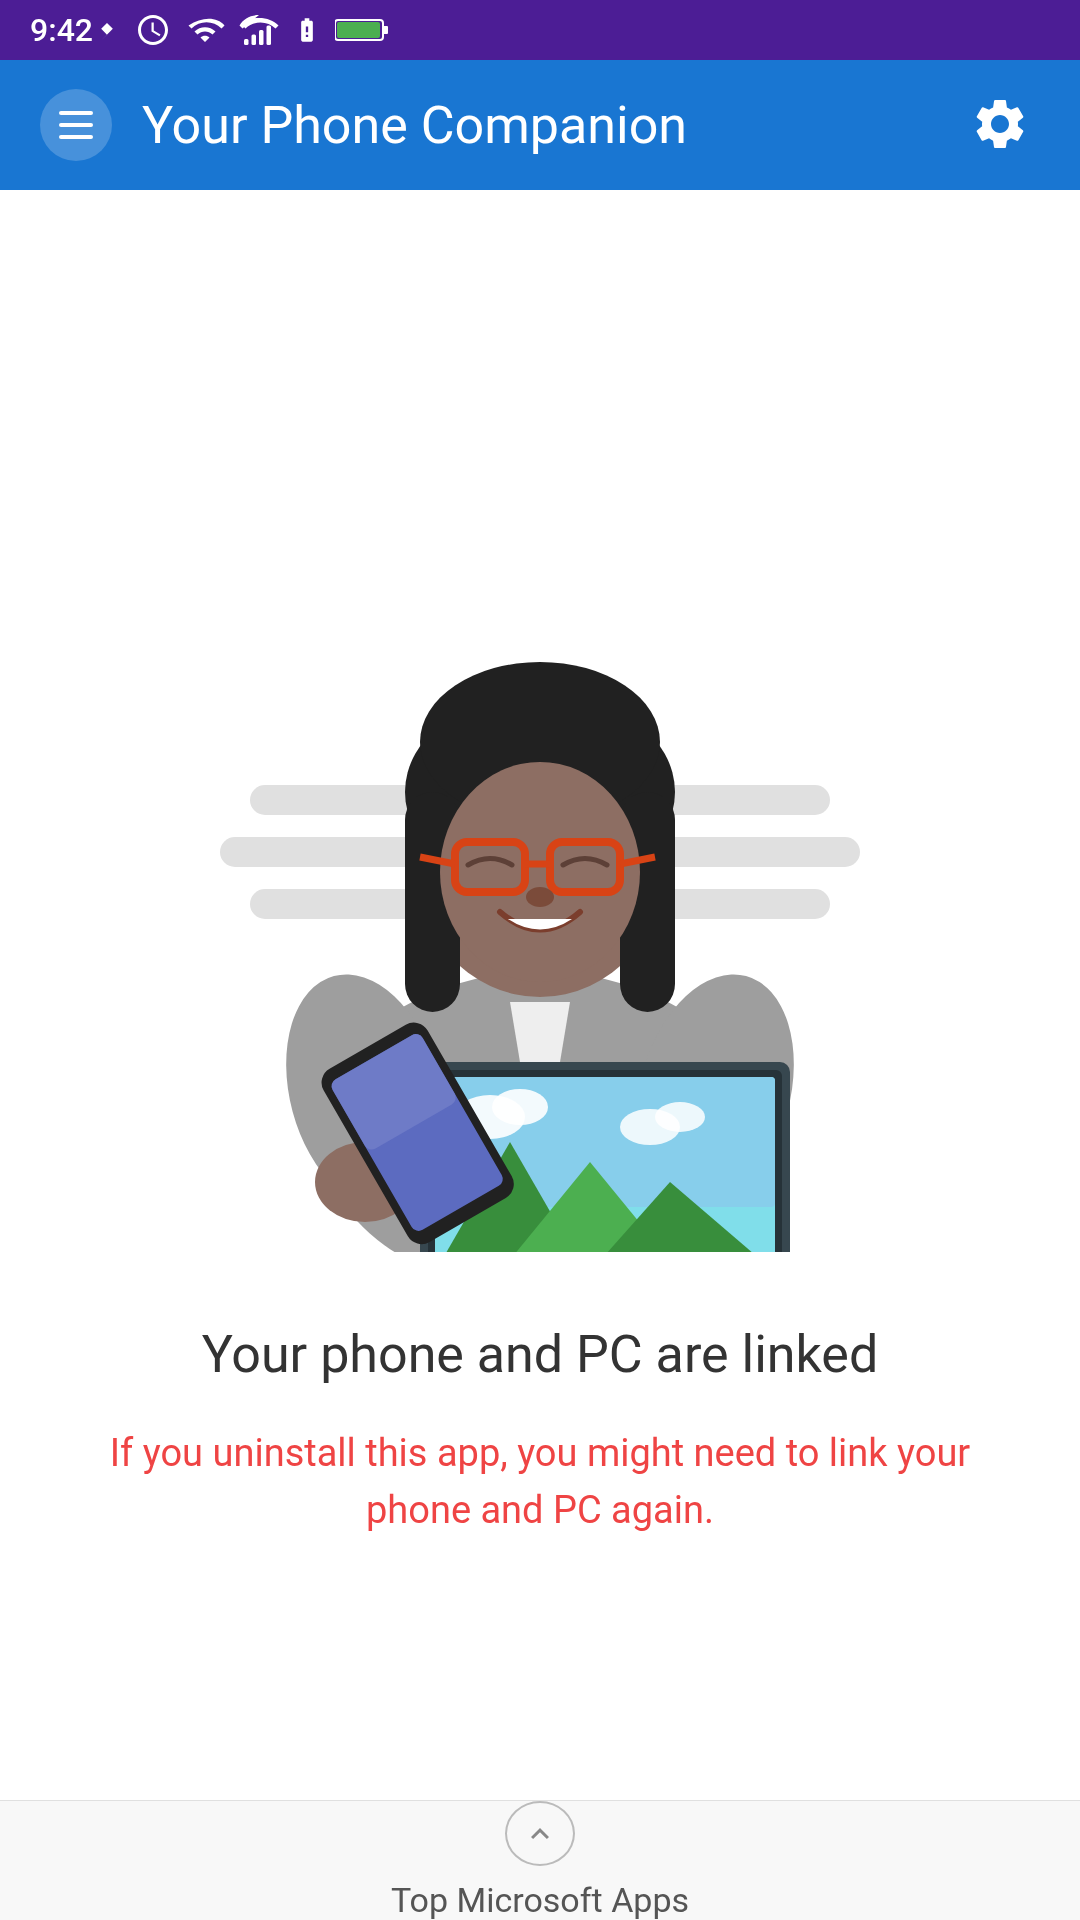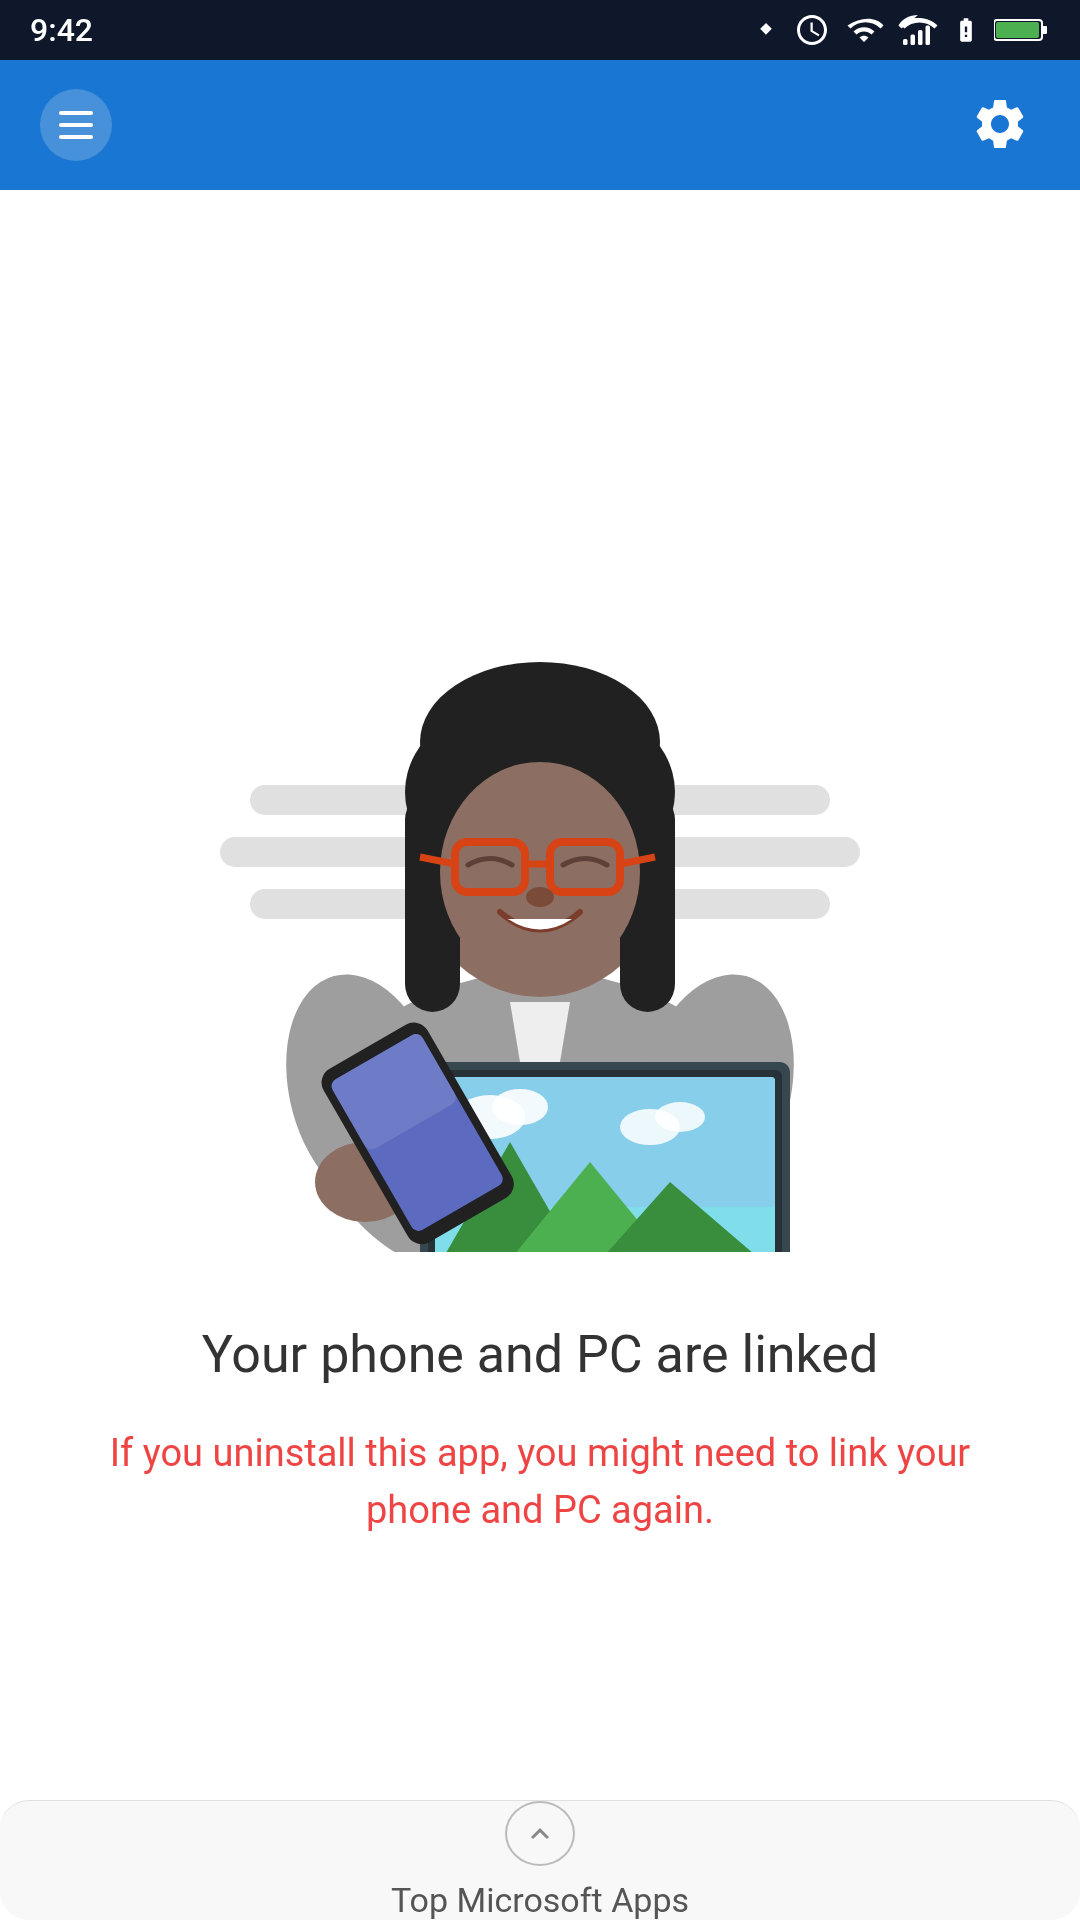--- a/index.html
+++ b/index.html
@@ -13,25 +13,24 @@
       width: 1080px;
       height: 1920px;
       font-family: 'Segoe UI', Roboto, Arial, sans-serif;
       background: #ffffff;
       overflow: hidden;
       position: relative;
     }
 
     
     .status-bar {
-      background: #0f172a;
+      background: #4c1d95;
       height: 60px;
       display: flex;
       align-items: center;
-      justify-content: space-between;
       padding: 0 30px;
     }
 
     .status-time {
       color: #ffffff;
       font-size: 32px;
       font-weight: 500;
     }
 
     .status-icons {
@@ -179,21 +178,20 @@
       right: 0;
       height: 120px;
       background: #f8f8f8;
       border-top: 1px solid #e0e0e0;
       display: flex;
       flex-direction: column;
       align-items: center;
       justify-content: flex-end;
       gap: 14px;
       cursor: pointer;
-      border-radius: 29px;
     }
 
     .chevron-up {
       width: 70px;
       height: 70px;
       border-radius: 50%;
       border: 2px solid #bbb;
       display: flex;
       align-items: center;
       justify-content: center;
@@ -245,20 +243,21 @@
 
 <div class="app-bar">
   <div class="app-bar-left">
     <button class="hamburger-btn">
       <div class="hamburger-icon">
         <span></span>
         <span></span>
         <span></span>
       </div>
     </button>
+    <span class="app-title">Your Phone Companion</span>
   </div>
   <button class="settings-btn">
     <svg width="60" height="60" viewBox="0 0 24 24" fill="white">
       <path d="M19.14 12.94c.04-.3.06-.61.06-.94 0-.32-.02-.64-.07-.94l2.03-1.58c.18-.14.23-.41.12-.61l-1.92-3.32c-.12-.22-.37-.29-.59-.22l-2.39.96c-.5-.38-1.03-.7-1.62-.94l-.36-2.54c-.04-.24-.24-.41-.48-.41h-3.84c-.24 0-.43.17-.47.41l-.36 2.54c-.59.24-1.13.57-1.62.94l-2.39-.96c-.22-.08-.47 0-.59.22L2.74 8.87c-.12.21-.08.47.12.61l2.03 1.58c-.05.3-.09.63-.09.94s.02.64.07.94l-2.03 1.58c-.18.14-.23.41-.12.61l1.92 3.32c.12.22.37.29.59.22l2.39-.96c.5.38 1.03.7 1.62.94l.36 2.54c.05.24.24.41.48.41h3.84c.24 0 .44-.17.47-.41l.36-2.54c.59-.24 1.13-.56 1.62-.94l2.39.96c.22.08.47 0 .59-.22l1.92-3.32c.12-.22.07-.47-.12-.61l-2.01-1.58zM12 15.6c-1.98 0-3.6-1.62-3.6-3.6s1.62-3.6 3.6-3.6 3.6 1.62 3.6 3.6-1.62 3.6-3.6 3.6z"></path>
     </svg>
   </button>
 </div>
 
 <div class="main-content">
 

